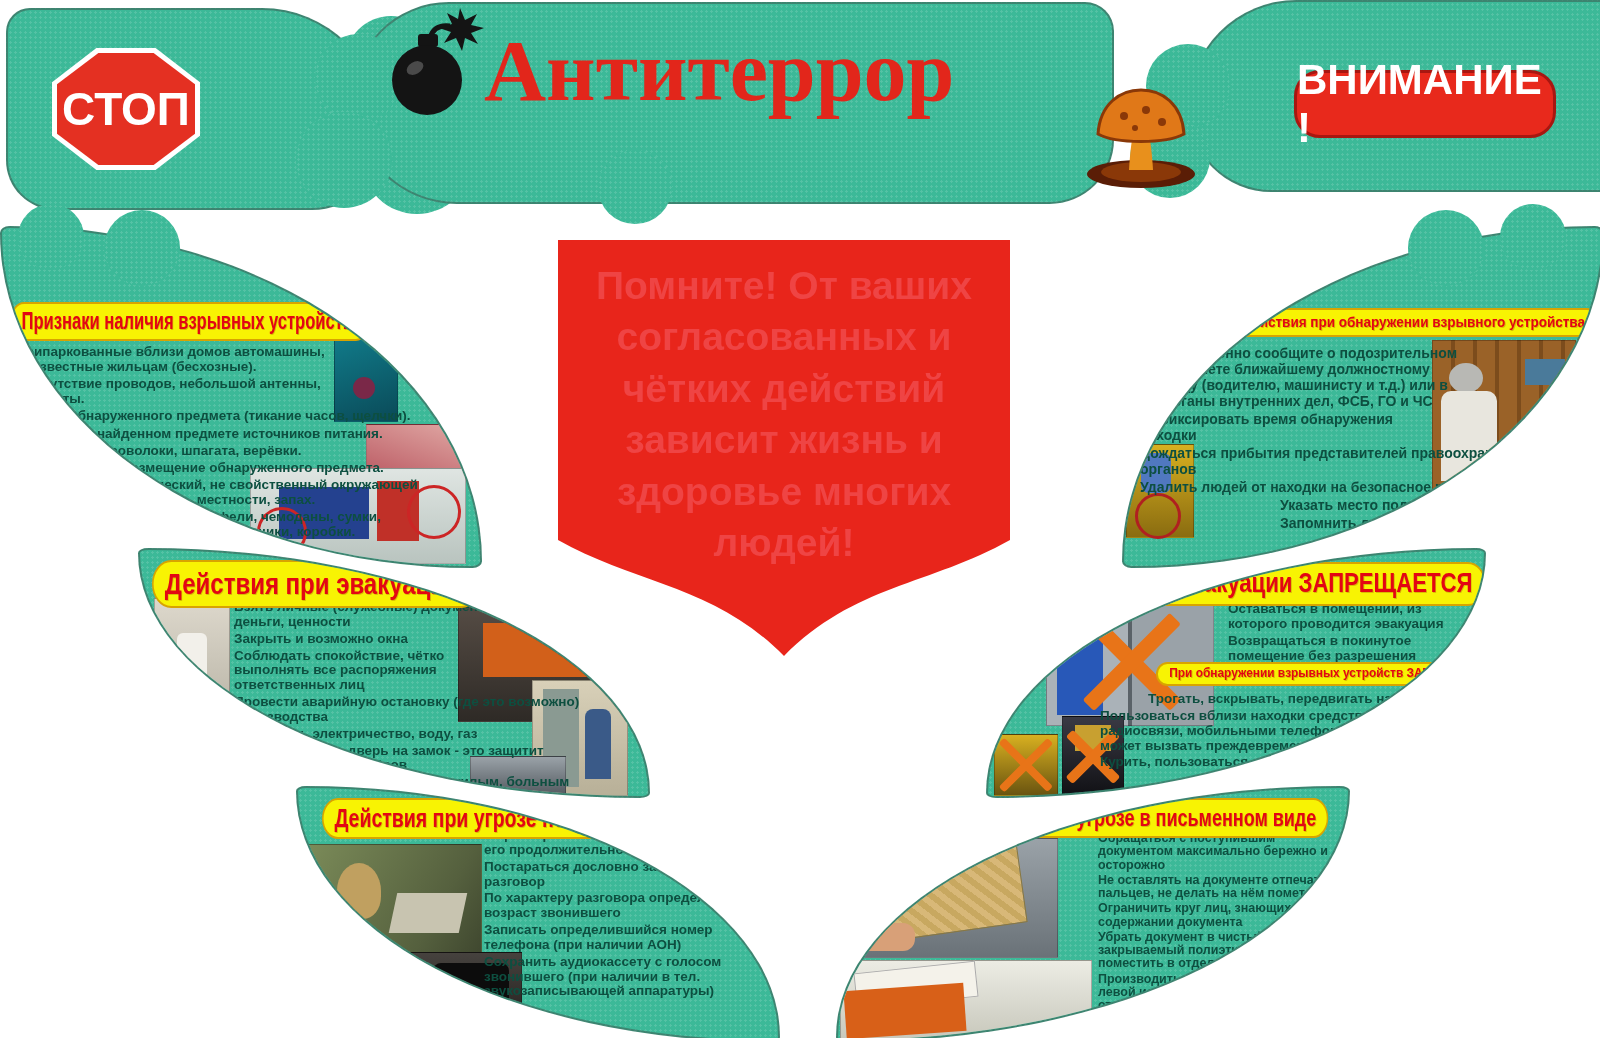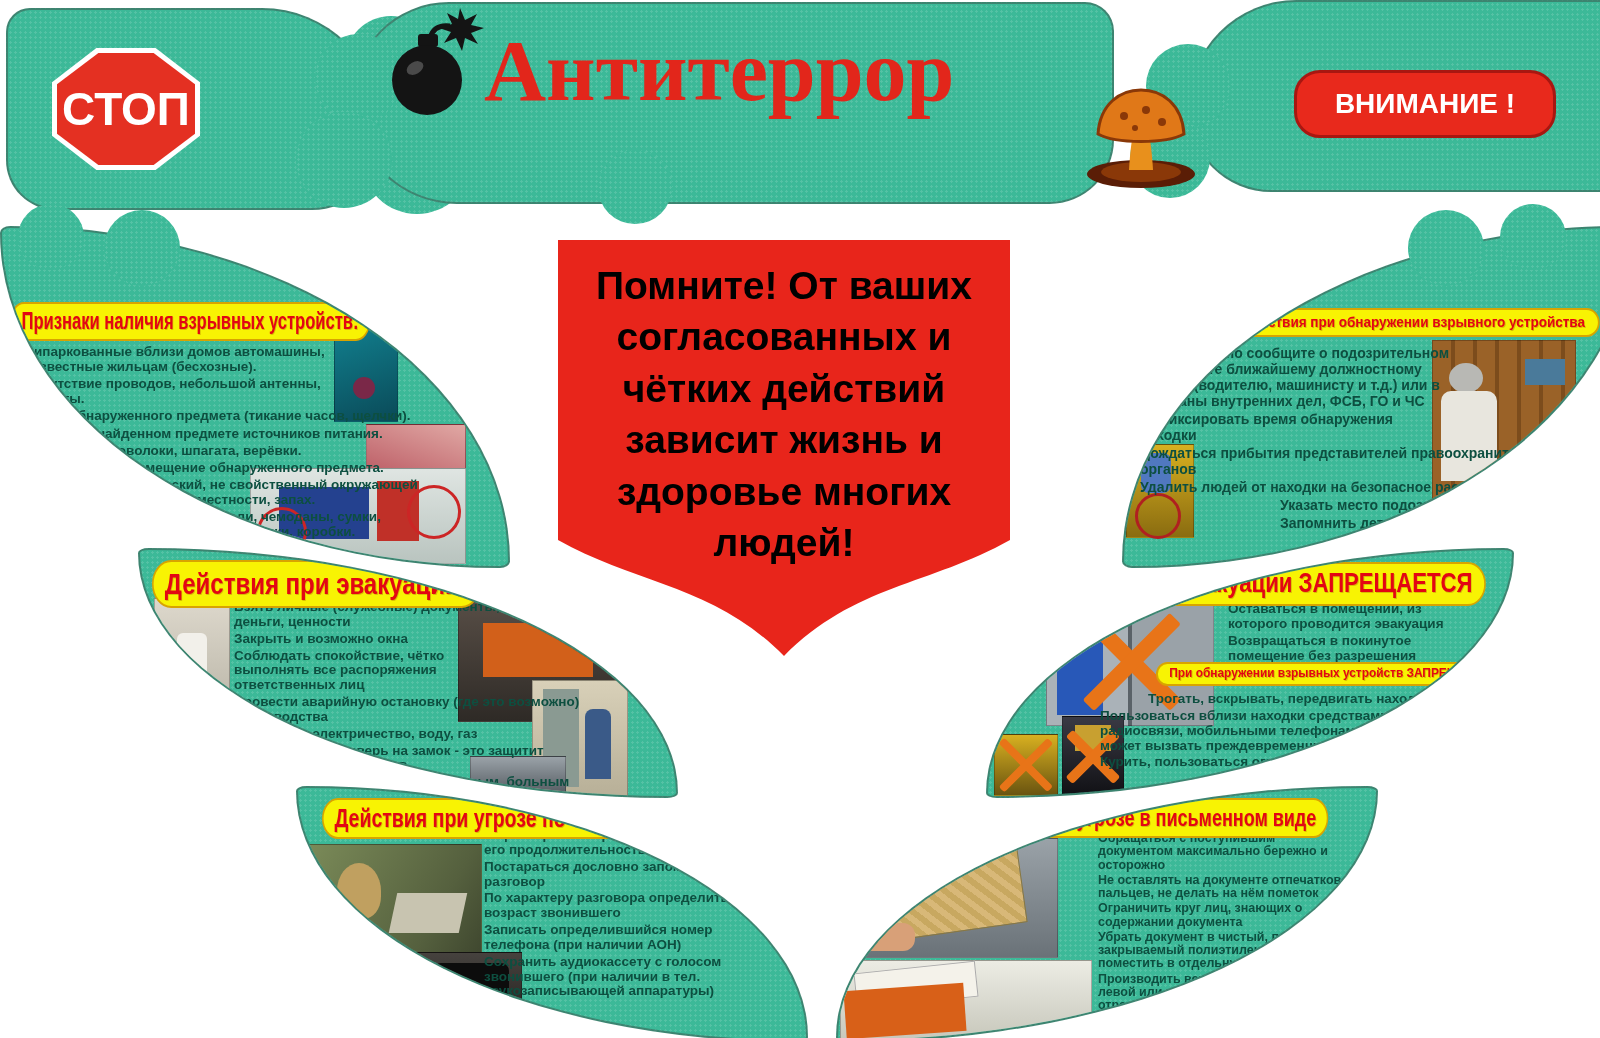--- a/index.html
+++ b/index.html
@@ -4,40 +4,40 @@
 <style>
   html,body{margin:0;padding:0;background:#fff;}
   #poster{position:relative;width:1600px;height:1038px;background:#ffffff;overflow:hidden;
           font-family:"Liberation Sans","DejaVu Sans",sans-serif;}
   
   .teal{background-color:#3cb998;
         background-image:radial-gradient(rgba(255,255,255,.13) 1px, transparent 1.4px);
         background-size:5px 5px;}
   .cloud{position:absolute;border:2px solid rgba(60,90,80,.55);}
   .bump{position:absolute;border-radius:50%;}
-  .leaf{position:absolute;overflow:hidden;border:2px solid rgba(60,90,80,.55);padding-left:28px;}
+  .leaf{position:absolute;overflow:hidden;border:2px solid rgba(60,90,80,.55);}
   .leaf.l{border-radius:2% 100% 2% 100%;}
   .leaf.r{border-radius:100% 2% 100% 2%;}
   
   .pill{position:absolute;background:#f8f303;color:#e30613;font-weight:bold;white-space:nowrap;
         border-radius:30px;padding:3px 14px;border:2px solid #d8a400;z-index:6;
         transform-origin:left center;text-shadow:1px 1px 0 rgba(150,70,0,.3);line-height:1.25;}
   
   .body{position:absolute;z-index:4;color:#0d4f40;font-weight:bold;}
   .item{margin-bottom:2px;}
   .l1-body{left:14px;top:116px;width:452px;font-size:13.5px;line-height:1.12;}
   .l1-body .item:nth-child(1),.l1-body .item:nth-child(2){width:322px;}
   .l1-body .item:nth-child(6){margin-left:26px;width:400px;}
   .l1-body .item:nth-child(7){margin-left:70px;width:340px;text-align:center;}
   .l1-body .item:nth-child(8){margin-left:84px;width:290px;text-align:center;}
   .l2-body{left:94px;top:50px;width:268px;font-size:13.5px;line-height:1.1;}
   .l2-body .item:nth-child(n+4){width:384px;}
   .l3-body{left:186px;top:40px;width:286px;font-size:13.5px;line-height:1.1;}
   .r1-body{left:16px;top:118px;width:452px;font-size:14px;line-height:1.14;}
-  .r1-body .item:nth-child(1){width:300px;margin-left:16px;}
+  .r1-body .item:nth-child(1){width:300px;margin-left:24px;}
   .r1-body .item:nth-child(2){width:310px;}
   .r1-body .item:nth-child(5),.r1-body .item:nth-child(6){margin-left:140px;}
   .r2-body1{left:240px;top:52px;width:246px;font-size:13.5px;line-height:1.1;}
   .r2-body2{left:112px;top:142px;width:356px;font-size:13.5px;line-height:1.1;}
   .r2-body2 .item:nth-child(1){margin-left:48px;width:300px;}
   .r3-body{left:260px;top:44px;width:250px;font-size:12.5px;line-height:1.06;}
   
   .photo{position:absolute;z-index:3;border:1px solid rgba(0,0,0,.25);}
   .redring{position:absolute;border:3px solid #cc2525;border-radius:50%;}
   .xmark{position:absolute;inset:0;}
@@ -48,26 +48,26 @@
   
   .stop-outer{position:absolute;left:52px;top:48px;width:148px;height:122px;background:#fff;z-index:5;
      clip-path:polygon(30% 0,70% 0,100% 28%,100% 72%,70% 100%,30% 100%,0 72%,0 28%);}
   .stop-inner{position:absolute;left:5px;top:5px;right:5px;bottom:5px;background:#e43022;
      clip-path:polygon(30% 0,70% 0,100% 28%,100% 72%,70% 100%,30% 100%,0 72%,0 28%);
      display:flex;align-items:center;justify-content:center;color:#fff;font-size:46px;font-weight:bold;}
   .title{position:absolute;left:484px;top:28px;z-index:5;font-family:"Liberation Serif","DejaVu Serif",serif;
      font-weight:bold;font-size:86px;line-height:1;color:#e2261b;}
   .attention{position:absolute;left:1294px;top:70px;width:256px;height:62px;background:#e8291c;
      border:3px solid #a81711;border-radius:26px;display:flex;align-items:center;justify-content:center;
-     color:#fff;font-weight:bold;font-size:28px;z-index:5;}
+     color:#fff;font-weight:bold;font-size:42px;z-index:5;}
   .icon-abs{position:absolute;z-index:5;}
   
   .banner{position:absolute;left:558px;top:240px;width:452px;height:420px;z-index:4;}
   .banner-text{position:absolute;left:0;top:10px;width:100%;padding:10px 20px;box-sizing:border-box;
-     color:#000000;font-weight:bold;font-size:39px;line-height:1.32;text-align:center;}
+     color:#ef4444;font-weight:bold;font-size:39px;line-height:1.32;text-align:center;}
 </style>
 </head>
 <body>
 
 <div id="poster">
 
   <div class="cloud teal" style="left:6px;top:8px;width:372px;height:198px;border-radius:24px 120px 70px 50px;"></div>
   <div class="bump teal" style="left:345px;top:16px;width:92px;height:92px;"></div>
   <div class="bump teal" style="left:362px;top:104px;width:110px;height:110px;"></div>
 

